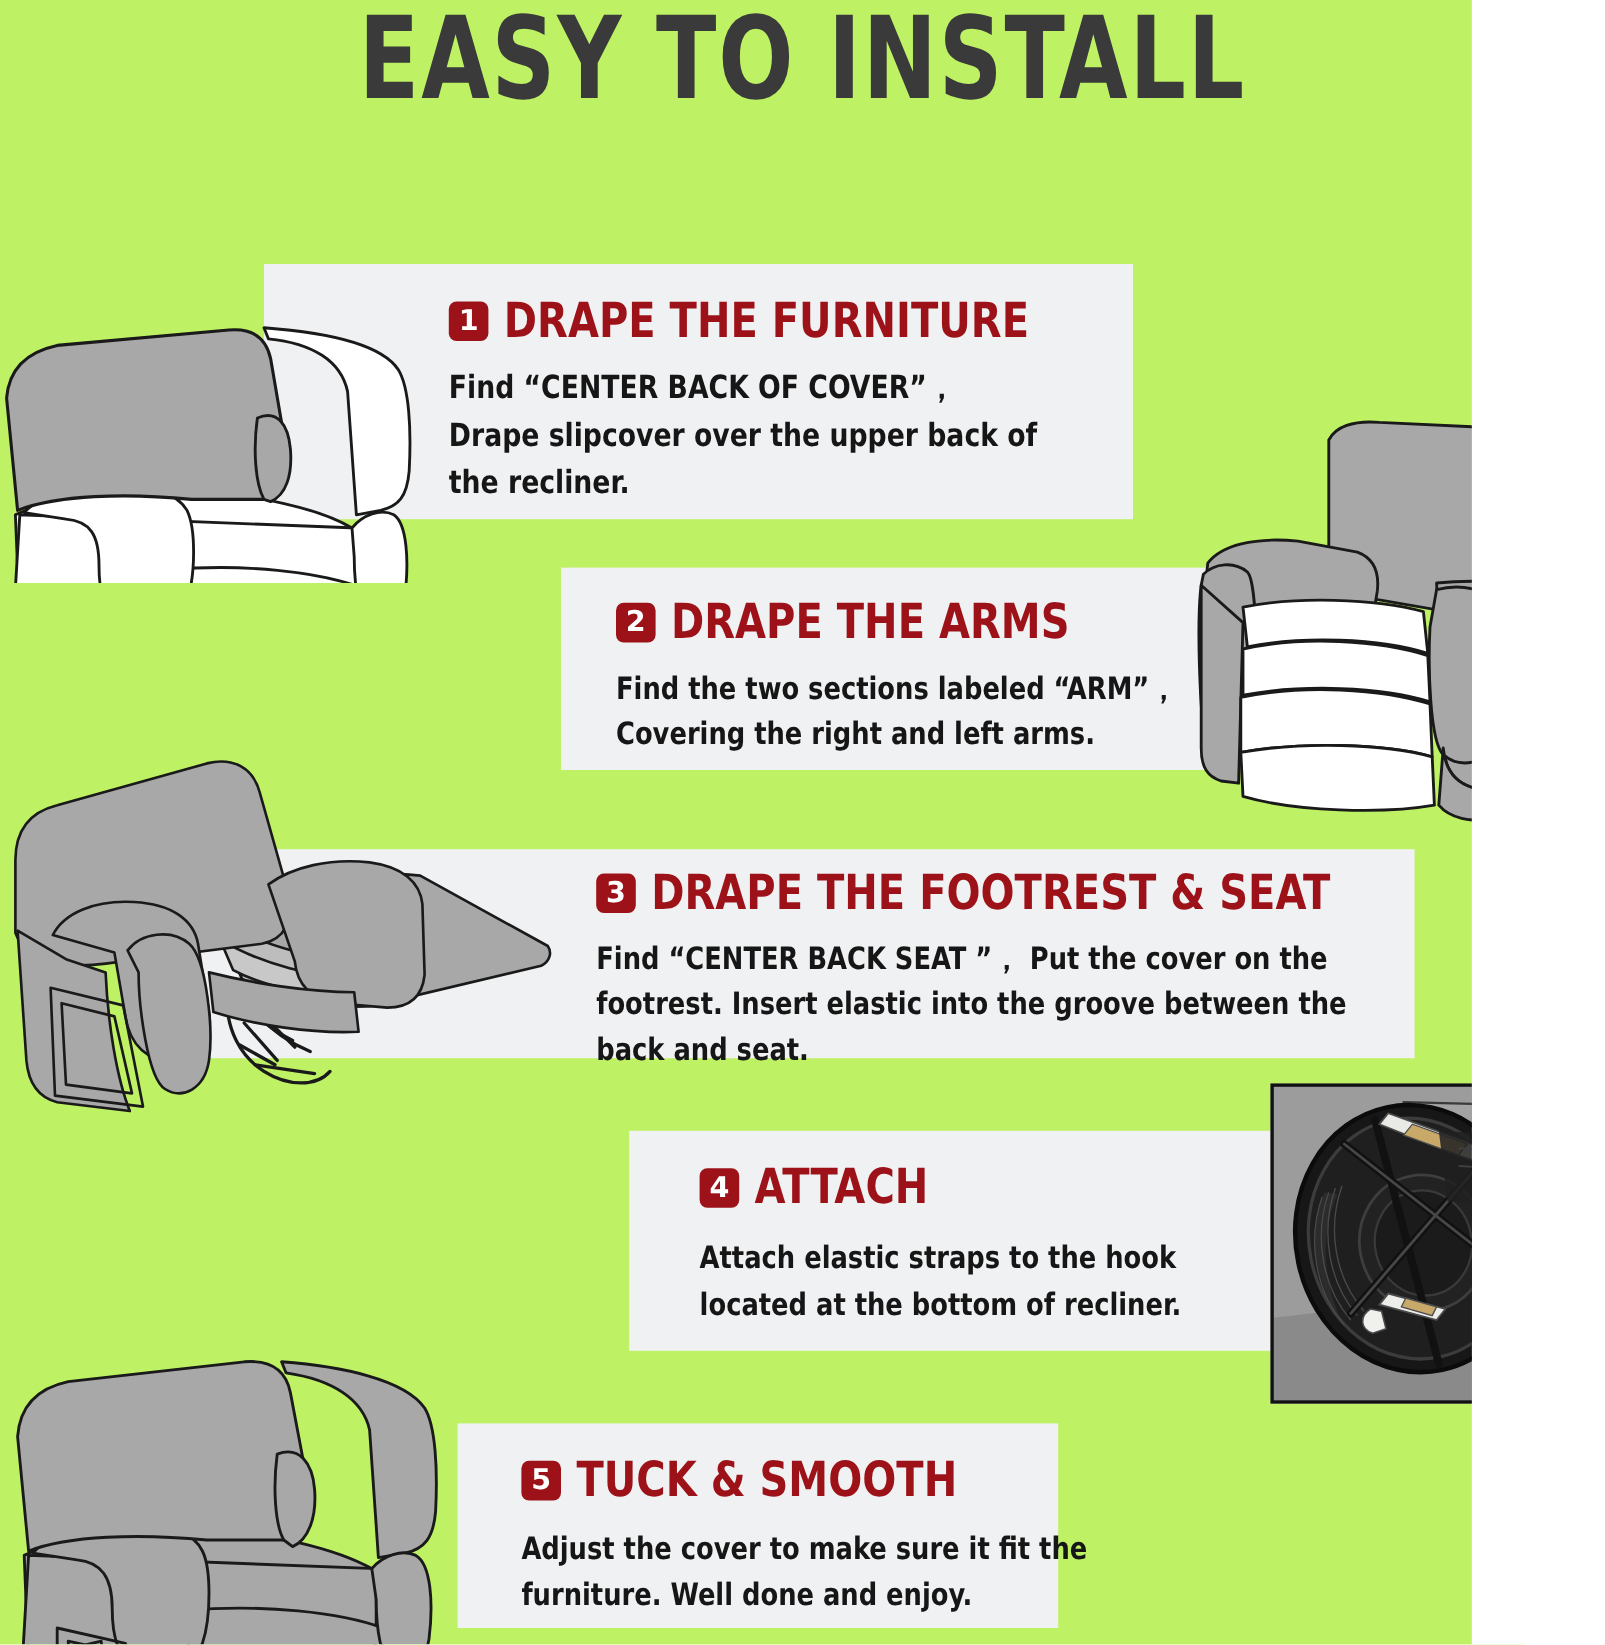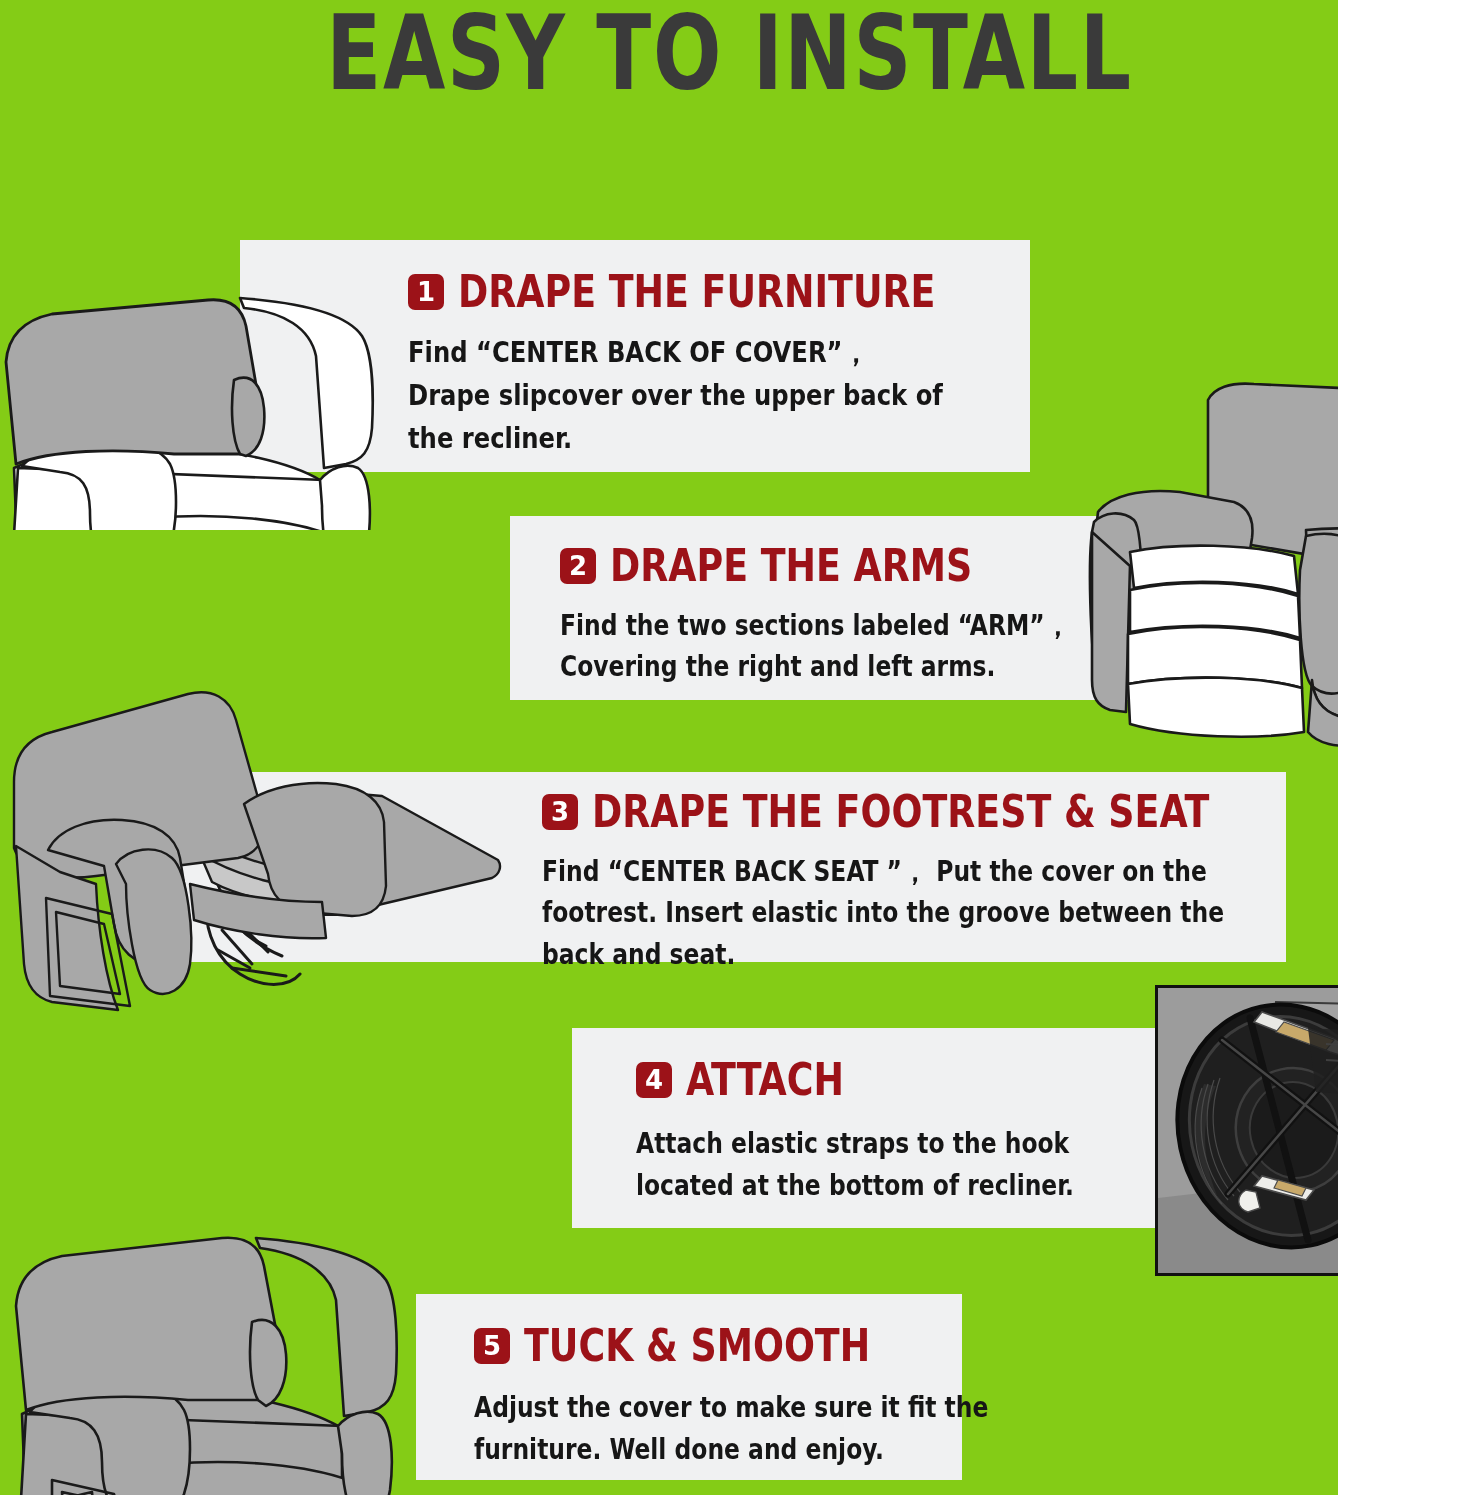--- a/index.html
+++ b/index.html
@@ -7,21 +7,21 @@
     padding: 0;
     background: #ffffff;
   }
   body {
     font-family: "Liberation Sans", sans-serif;
   }
   #page {
     position: relative;
     width: 1338px;
     height: 1495px;
-    background: #84cc16;
+    background: #bef264;
     overflow: hidden;
   }
 
   
   .page-title {
     position: absolute;
     left: 0;
     top: -4px;
     width: 1459px;
     text-align: center;

